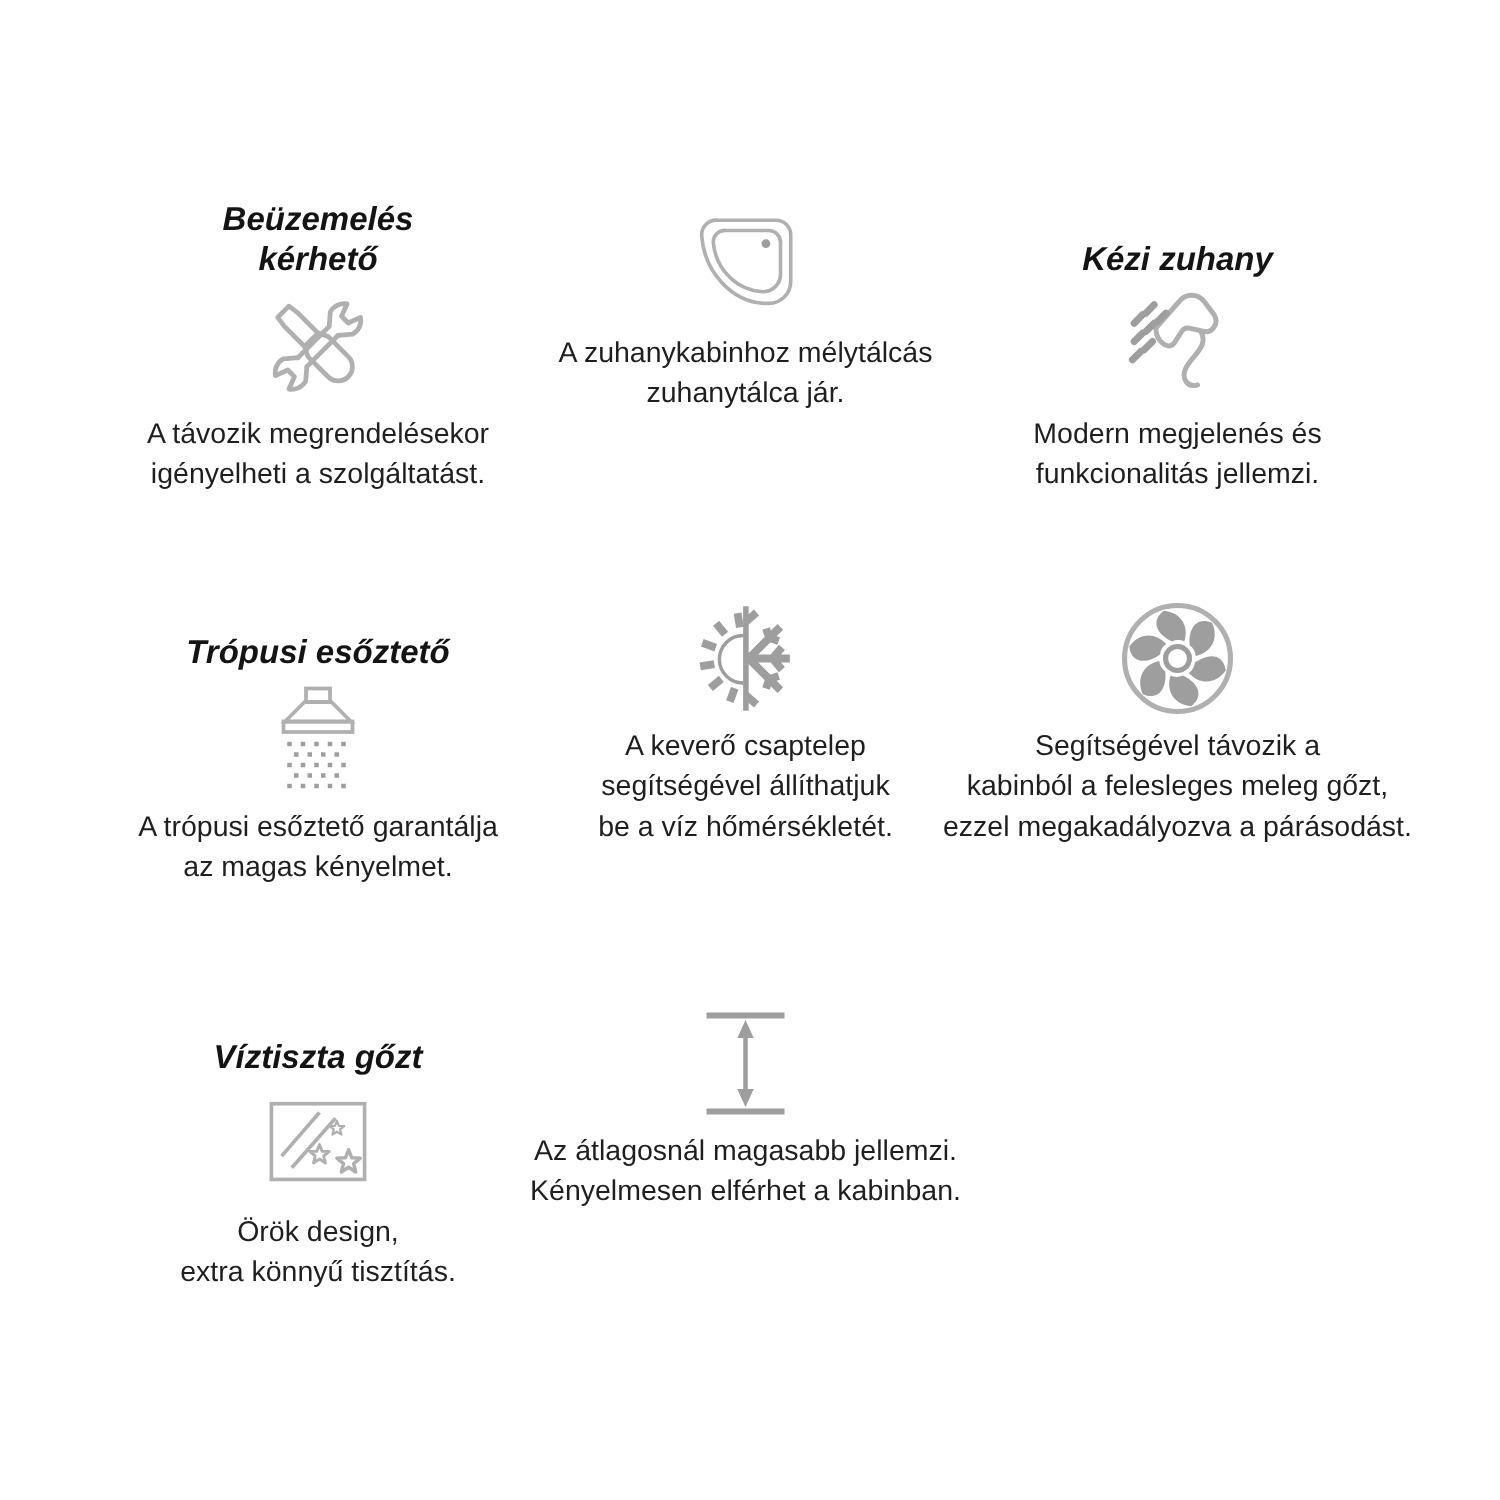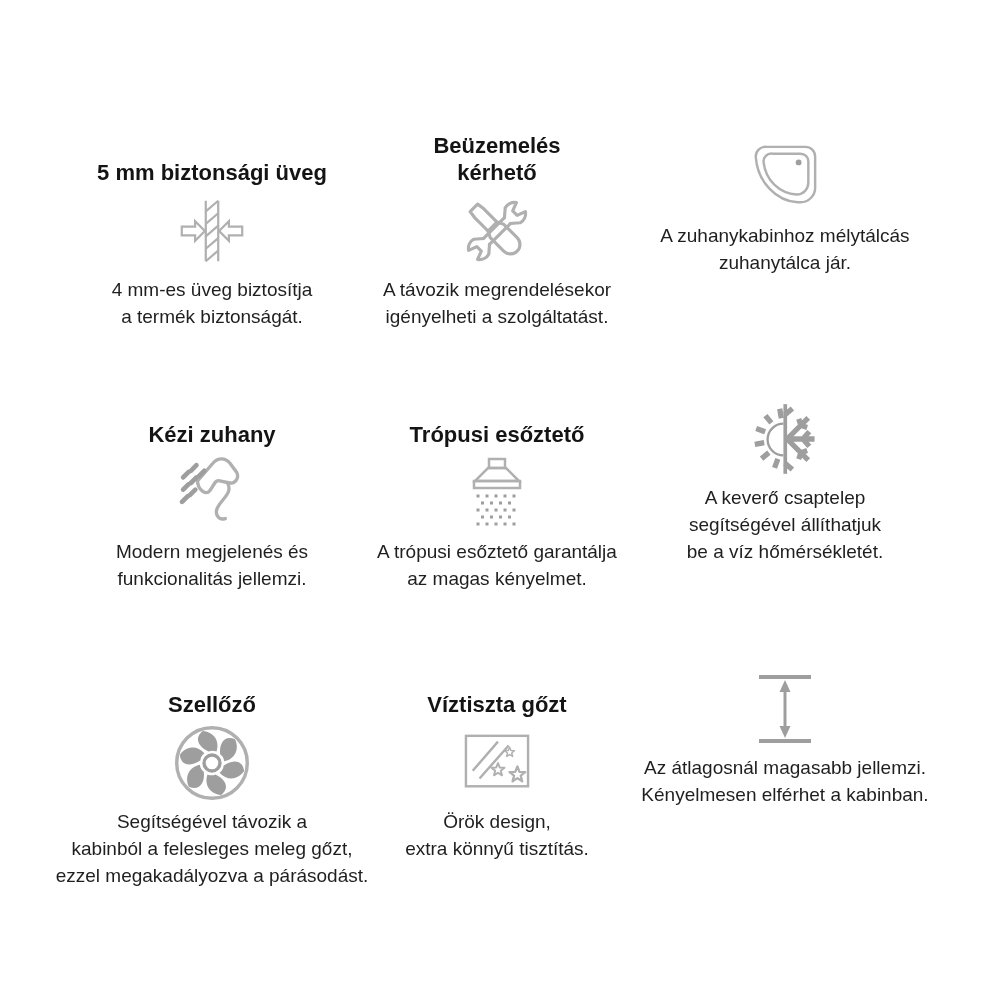--- a/index.html
+++ b/index.html
@@ -18,52 +18,37 @@
   .grid{
     position:absolute;left:47px;top:132px;width:906px;
     display:grid;
     grid-template-columns:330px 240px 336px;
     grid-template-rows:262px 270px auto;
   }
   .cell{display:flex;flex-direction:column;align-items:center;}
   .title{
     margin:0;min-height:54px;display:flex;align-items:flex-end;justify-content:center;
     text-align:center;font-size:22px;font-weight:bold;line-height:27px;
-    color:var(--title-color);white-space:pre-line;
+    color:var(--title-color);white-space:pre-line;font-style:italic;
   }
   .icon{height:84px;display:flex;align-items:center;justify-content:center;margin-top:3px;}
   .desc{
     margin:3px 0 0;width:430px;flex:none;text-align:center;
     font-size:19px;line-height:27px;color:var(--text-color);white-space:pre-line;
   }
   .st{stroke:var(--icon-outline);fill:none;}
   .stf{stroke:var(--icon-fill);fill:none;}
   .fl{fill:var(--icon-fill);stroke:none;}
   .hub{fill:#ffffff;stroke:var(--icon-fill);}
 </style>
 </head>
 <body>
 
 <div class="grid">
 
-  <div class="cell">
-    <h3 class="title">5 mm biztonsági üveg</h3>
-    <div class="icon">
-      <svg width="64" height="64" viewBox="0 0 72 72">
-        <g class="st" stroke-width="2.5">
-          <path d="M29,2 V70 M43,2 V70"></path>
-          <path d="M29,14 L43,2 M29,28 L43,16 M29,42 L43,30 M29,56 L43,44 M29,70 L43,58"></path>
-          <path d="M2,31 H17 V25 L28,36 L17,47 V41 H2 Z"></path>
-          <path d="M70,31 H55 V25 L44,36 L55,47 V41 H70 Z"></path>
-        </g>
-      </svg>
-    </div>
-    <p class="desc">4 mm-es üveg biztosítja
-a termék biztonságát.</p>
-  </div>
 
   <div class="cell">
     <h3 class="title">Beüzemelés
 kérhető</h3>
     <div class="icon">
       <svg width="76" height="76" viewBox="0 0 72 72">
         <g class="st" stroke-width="3" stroke-linecap="round" stroke-linejoin="round">
           <g transform="rotate(45 36 36)">
             <path d="M32,22 L32,50 M40,22 L40,50"></path>
             <path d="M32,22 L26,15 A10,10 0 0 1 30,4 L33,12 L39,12 L42,4 A10,10 0 0 1 46,15 L40,22"></path>
@@ -139,21 +124,20 @@
           <path d="M38,36 H64 M53,36 L59,29 M53,36 L59,43 M38,36 L58,16 M51,23 L57,25 M51,23 L49,17 M38,36 L58,56 M51,49 L57,47 M51,49 L49,55 M36,13 L43,7 M36,59 L43,65"></path>
         </g>
       </svg>
     </div>
     <p class="desc">A keverő csaptelep
 segítségével állíthatjuk
 be a víz hőmérsékletét.</p>
   </div>
 
   <div class="cell">
-    <h3 class="title">Szellőző</h3>
     <div class="icon">
       <svg width="82" height="82" viewBox="0 0 72 72">
         <circle class="st" stroke-width="3" cx="36" cy="36" r="31"></circle>
         <g class="fl">
           <path d="M33,26 C24,22 20,14 28,8 C38,9 43,17 40,26 C37.5,24.8 35,25 33,26 Z"></path>
           <path transform="rotate(60 36 36)" d="M33,26 C24,22 20,14 28,8 C38,9 43,17 40,26 C37.5,24.8 35,25 33,26 Z"></path>
           <path transform="rotate(120 36 36)" d="M33,26 C24,22 20,14 28,8 C38,9 43,17 40,26 C37.5,24.8 35,25 33,26 Z"></path>
           <path transform="rotate(180 36 36)" d="M33,26 C24,22 20,14 28,8 C38,9 43,17 40,26 C37.5,24.8 35,25 33,26 Z"></path>
           <path transform="rotate(240 36 36)" d="M33,26 C24,22 20,14 28,8 C38,9 43,17 40,26 C37.5,24.8 35,25 33,26 Z"></path>
           <path transform="rotate(300 36 36)" d="M33,26 C24,22 20,14 28,8 C38,9 43,17 40,26 C37.5,24.8 35,25 33,26 Z"></path>

